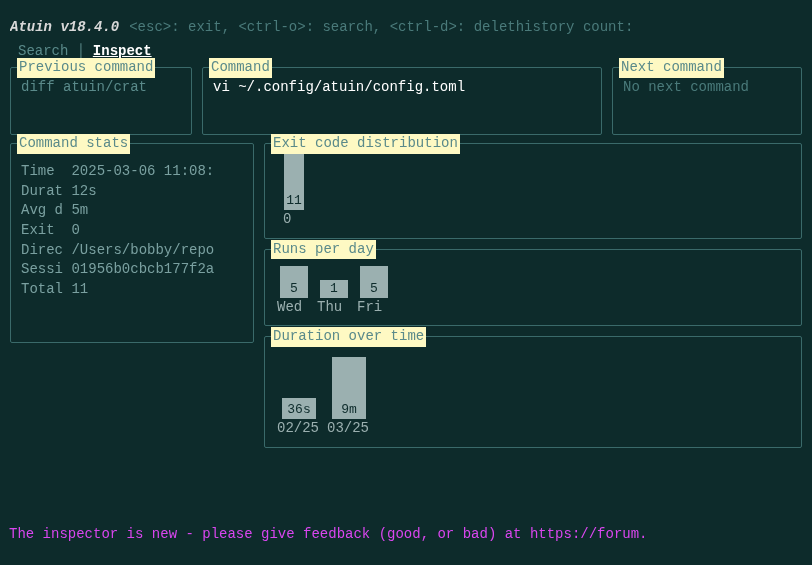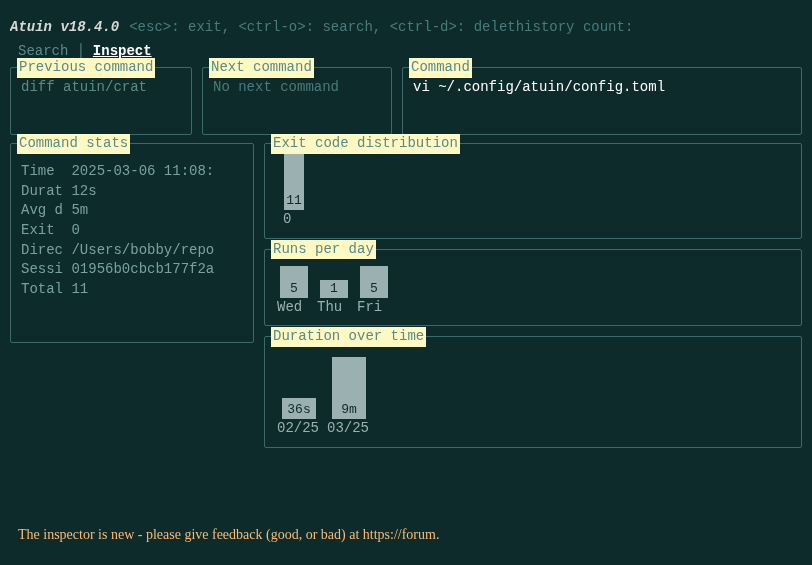--- a/index.html
+++ b/index.html
@@ -142,26 +142,25 @@
     }
     .axis-cell {
       width: 34px;
       text-align: left;
       white-space: nowrap;
     }
     .axis-cell.w { width: 44px; }
     .footer {
       position: absolute;
       bottom: 20px;
-      left: 18px;
+      left: 9px;
       right: 10px;
-      color: #fdba74;
-      white-space: nowrap;
-      overflow: hidden;
-      font-family: Liberation Serif, serif;
+      color: #d946ef;
+      white-space: nowrap;
+      overflow: hidden;
     }
   </style>
 </head>
 <body>
 
 <div class="header">
   <span class="app-title">Atuin v18.4.0</span>
   <span class="help-text">&lt;esc&gt;: exit, &lt;ctrl-o&gt;: search, &lt;ctrl-d&gt;: delethistory count:</span>
 </div>
 
@@ -169,27 +168,27 @@
   <span class="tab">Search</span>
   <span class="tab-sep">│</span>
   <span class="tab active">Inspect</span>
 </div>
 
 <div class="row">
   <div class="fieldset cmd-prev">
     <div class="fs-title">Previous command</div>
     <div class="cmd-text">diff atuin/crat</div>
   </div>
+  <div class="fieldset cmd-curr">
+    <div class="fs-title">Command</div>
+    <div class="cmd-text cur">vi ~/.config/atuin/config.toml</div>
+  </div>
   <div class="fieldset cmd-next">
     <div class="fs-title">Next command</div>
     <div class="cmd-text muted">No next command</div>
-  </div>
-  <div class="fieldset cmd-curr">
-    <div class="fs-title">Command</div>
-    <div class="cmd-text cur">vi ~/.config/atuin/config.toml</div>
   </div>
 </div>
 
 <div class="row">
   <div class="stats-col">
     <div class="fieldset stats">
       <div class="fs-title">Command stats</div>
       <div style="height:8px"></div>
       <div class="stat-line"><span>Time </span> <span>2025-03-06 11:08:</span></div>
       <div class="stat-line"><span>Durat</span> <span>12s</span></div>

